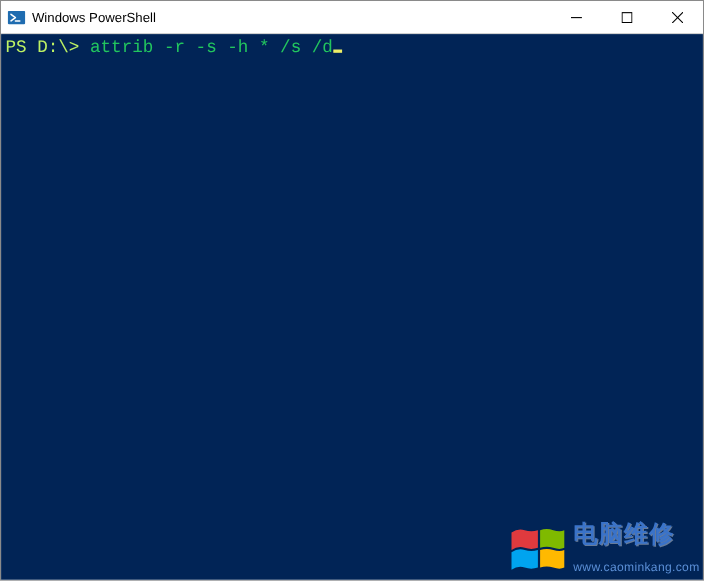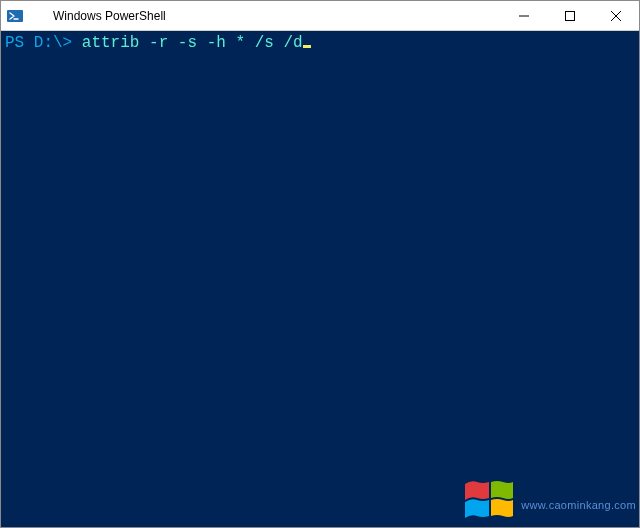--- a/index.html
+++ b/index.html
@@ -23,21 +23,20 @@
       display: flex;
       flex-direction: column;
     }
     .titlebar {
       height: 30px;
       background: #ffffff;
       border-bottom: 1px solid #d0d0d0;
       display: flex;
       align-items: center;
       padding-left: 6px;
-      gap: 24px;
     }
     .app-icon {
       width: 16px;
       height: 16px;
       margin-right: 6px;
       display: inline-flex;
       align-items: center;
       justify-content: center;
     }
     .app-icon svg {
@@ -76,24 +75,24 @@
       font-size: 16px;
       line-height: 20px;
       color: #cccccc;
       overflow: hidden;
       position: relative;
     }
     .prompt-line {
       display: inline;
     }
     .prompt {
-      color: #0ea5e9;
+      color: #bef264;
     }
     .command {
-      color: #5eead4;
+      color: #22c55e;
     }
     .cursor {
       display: inline-block;
       width: 8px;
       height: 3px;
       background: #eeee66;
       vertical-align: baseline;
       margin-bottom: -1px;
     }
     .watermark {
@@ -175,15 +174,16 @@
     <svg viewBox="0 0 56 48">
       <g transform="translate(4,4)">
         <path d="M0 6 Q6 2 12 4 Q18 6 24 4 L24 20 Q18 22 12 20 Q6 18 0 22 Z" fill="#e03a3e"></path>
         <path d="M26 4 Q32 2 38 4 Q44 6 48 4 L48 20 Q44 22 38 20 Q32 18 26 20 Z" fill="#7fba00"></path>
         <path d="M0 24 Q6 20 12 22 Q18 24 24 22 L24 38 Q18 40 12 38 Q6 36 0 40 Z" fill="#00a4ef"></path>
         <path d="M26 22 Q32 20 38 22 Q44 24 48 22 L48 38 Q44 40 38 38 Q32 36 26 38 Z" fill="#ffb900"></path>
       </g>
     </svg>
   </span>
   <span class="wm-text">
+    <span class="wm-title">电脑维修</span>
     <span class="wm-url">www.caominkang.com</span>
   </span>
 </div>
 
 </body></html>

